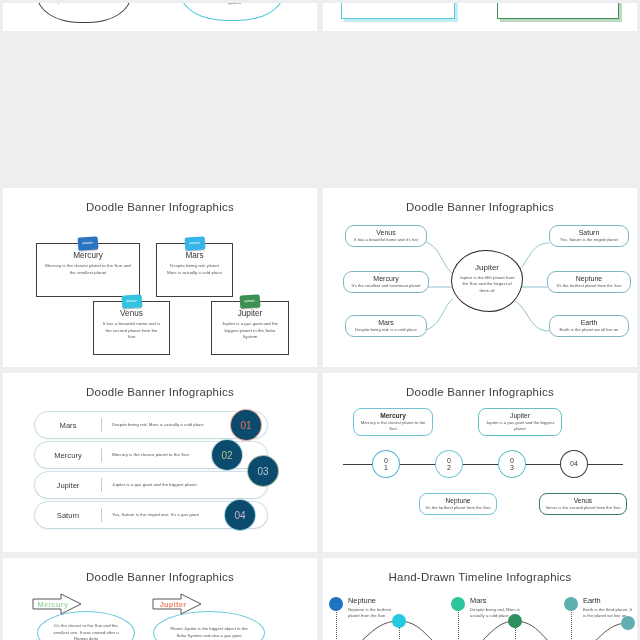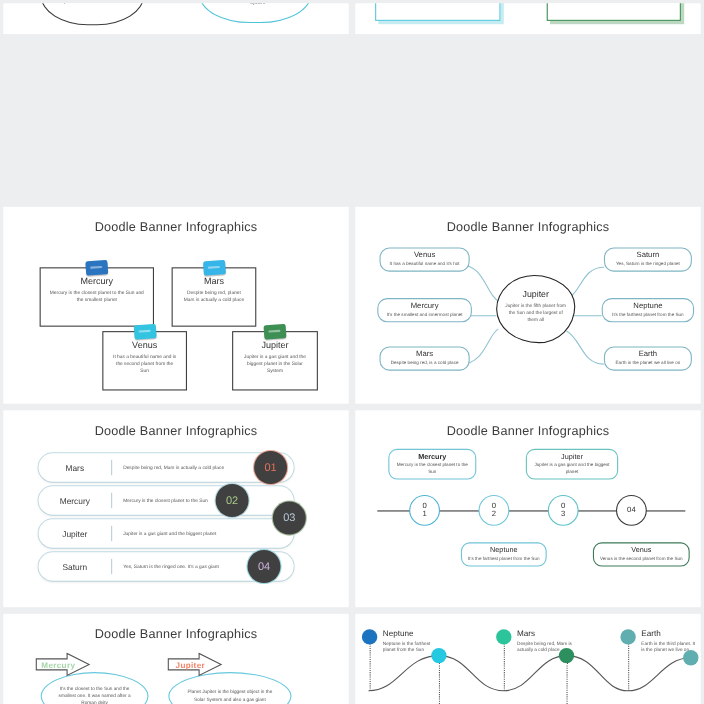--- a/index.html
+++ b/index.html
@@ -79,21 +79,21 @@
     position:absolute;left:32px;width:232px;height:26px;border-radius:13px;
     background:#fff;display:flex;align-items:center;
     box-shadow:0 0 0 .8px rgba(120,180,200,.45), 0 1px 3px rgba(0,0,0,.10);
   }
   .bar .bname{width:66px;text-align:center;font-size:7.6px;color:#3a3a3a;}
   .bar .bdiv{width:1px;height:14px;background:#b9cfd8;}
   .bar .bdesc{flex:1;font-size:4.4px;line-height:1.5;color:#555;padding-left:10px;}
   .numring{
     position:absolute;width:30px;height:30px;border-radius:50%;
     display:flex;align-items:center;justify-content:center;
-    font-size:10px;background:#404040;
+    font-size:10px;background:#0c4a6e;
   }
 
   
   .tline{position:absolute;left:20px;right:14px;top:66px;height:1.1px;background:#3a3a3a;}
   .tcirc{
     position:absolute;width:26px;height:26px;border-radius:50%;background:#fff;
     display:flex;align-items:center;justify-content:center;text-align:center;
     font-size:7px;line-height:1.05;color:#333;
   }
   .bubble{
@@ -225,21 +225,21 @@
       </div>
       <div class="numring" style="left:228px;top:12px;color:#e8715a;box-shadow:0 0 0 1px #e9a798;">
         <span>01</span>
       </div>
 
       <div class="bar" style="top:44px;">
         <div class="bname">Mercury</div>
         <div class="bdiv"></div>
         <div class="bdesc">Mercury is the closest planet to the Sun</div>
       </div>
-      <div class="numring" style="left:193px;top:42px;color:#a8c98a;box-shadow:0 0 0 1px #b9d8e0;">
+      <div class="numring" style="left:209px;top:42px;color:#a8c98a;box-shadow:0 0 0 1px #b9d8e0;">
         <span>02</span>
       </div>
 
       <div class="bar" style="top:74px;">
         <div class="bname">Jupiter</div>
         <div class="bdiv"></div>
         <div class="bdesc">Jupiter is a gas giant and the biggest planet</div>
       </div>
       <div class="numring" style="left:245px;top:58px;color:#b3c7d8;box-shadow:0 0 0 1px #a8bfa0;">
         <span>03</span>
@@ -327,20 +327,21 @@
         <svg width="52" height="22" viewBox="0 0 52 22">
           <path d="M2,6 L30,6 L30,1 L50,11 L30,21 L30,16 L2,16 Z" fill="#fff" stroke="#555" stroke-width="1"></path>
         </svg>
         <div class="alabel" style="color:#f0836a;padding-right:8px;">Jupiter</div>
       </div>
 
     </div>
   </div>
 
   <div class="slide">
+    <div class="slide-title">Hand-Drawn Timeline Infographics</div>
     <div class="stage">
       <svg width="320" height="145" style="position:absolute;left:0;top:0;">
         <path d="M12,70 C40,70 45,38 76,38 C104,38 108,70 135,70 C160,70 166,38 192,38 C220,38 224,70 248,70 C272,70 278,40 305,40" fill="none" stroke="#555" stroke-width="1"></path>
       </svg>
 
       <div class="vdash" style="left:13px;top:22px;height:48px;"></div>
 
       <div class="dot" style="left:6px;top:14px;width:14px;height:14px;background:#1c74c0;"></div>
       <div class="mk" style="left:25px;top:13px;width:52px;">
         <div class="mtitle">Neptune</div>

